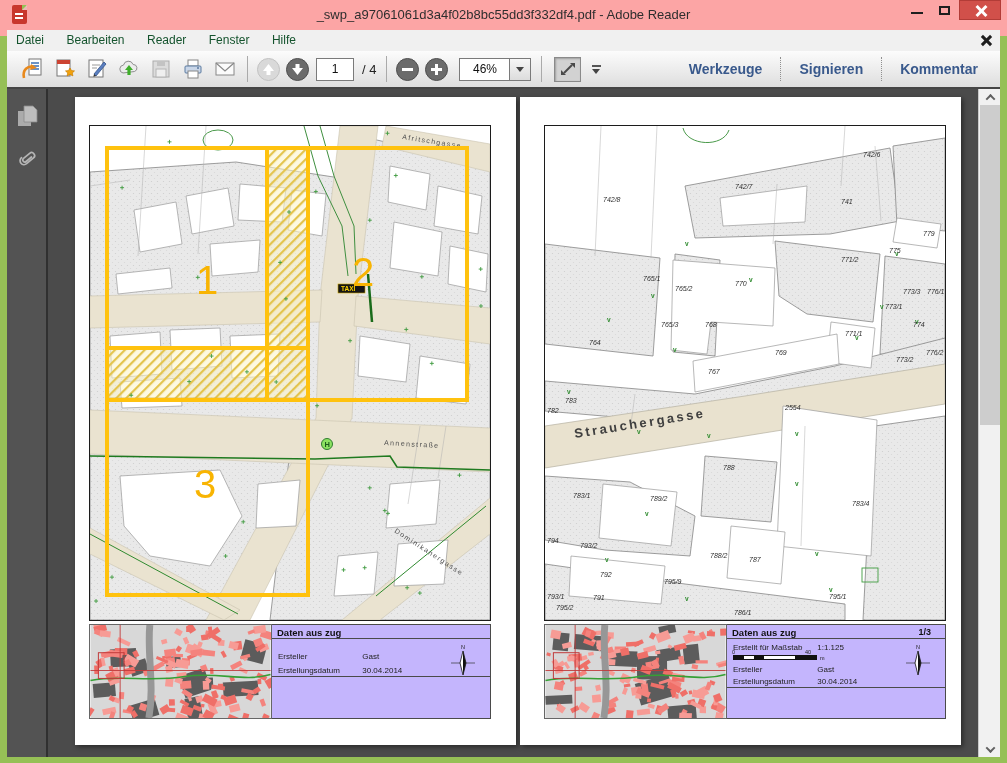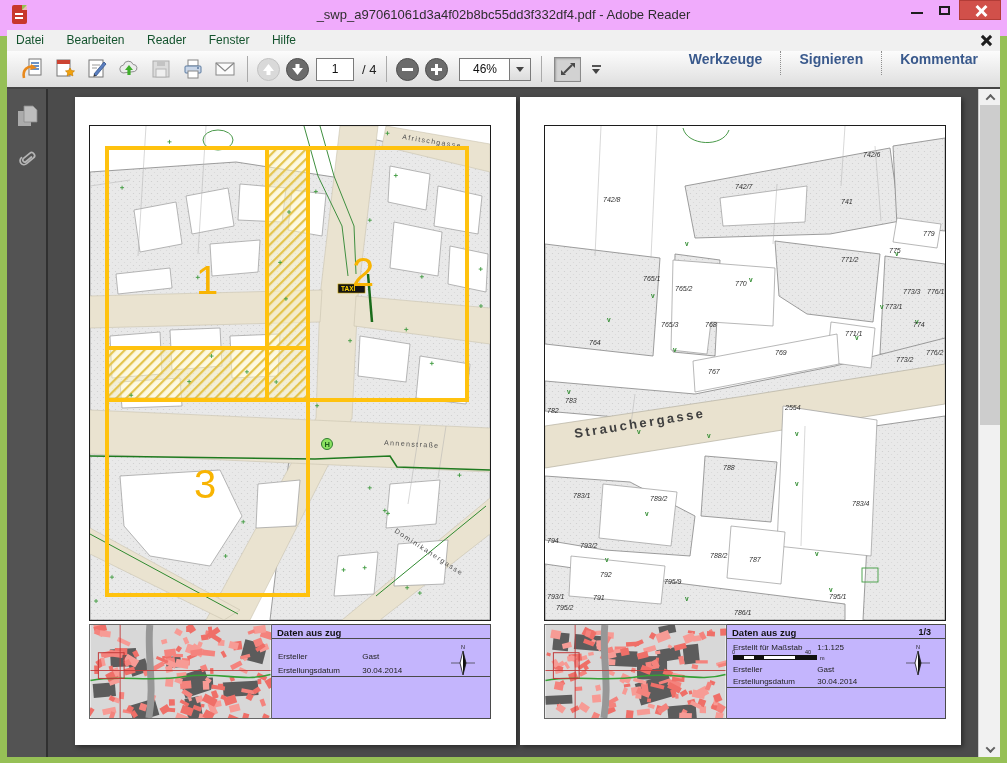--- a/index.html
+++ b/index.html
@@ -1,20 +1,20 @@
 <!DOCTYPE html>
 <html><head>
 <meta charset="utf-8">
 <style>
   html,body{margin:0;padding:0;background:#2b2b2b;}
   *{box-sizing:border-box;}
   .app{position:relative;width:1007px;height:763px;overflow:hidden;
        font-family:"Liberation Sans",sans-serif;background:#96c056;}
   
-  .titlebar{position:absolute;left:0;top:0;width:1007px;height:36px;background:#f0abfc;}
+  .titlebar{position:absolute;left:0;top:0;width:1007px;height:36px;background:#fca5a5;}
   .title-text{position:absolute;left:0;right:0;top:7px;text-align:center;font-size:13px;color:#2e2e2e;}
   .pdf-logo{position:absolute;left:12px;top:5px;width:15px;height:19px;background:#c8372d;border-radius:2px;}
   .pdf-logo:before{content:"";position:absolute;right:0;top:0;border-left:5px solid #96c056;border-bottom:5px solid rgba(255,255,255,.65);}
   .pdf-logo:after{content:"";position:absolute;left:3px;top:8px;width:8px;height:2px;background:#fff;box-shadow:0 4px 0 #fff;}
   .winbtn{position:absolute;top:0;height:20px;cursor:default;}
   .btn-min{left:903px;width:28px;}
   .btn-min i{position:absolute;left:8px;top:12px;width:12px;height:2px;background:#1e1e1e;}
   .btn-max{left:931px;width:28px;}
   .btn-max i{position:absolute;left:8px;top:6px;width:11px;height:9px;border:2px solid #1e1e1e;}
   .btn-close{left:959px;width:42px;background:#d1504a;border:1px solid #b23c37;}
@@ -41,21 +41,21 @@
   .pagebox{width:38px;margin:0 4px;}
   .zoombox{width:50px;border-right:none;}
   .zoomcaret{width:22px;height:23px;border:1px solid #7a7a7a;background:linear-gradient(#f6f6f6,#dcdcdc);
            display:flex;align-items:center;justify-content:center;}
   .tri-down{width:0;height:0;border-left:4px solid transparent;border-right:4px solid transparent;border-top:5px solid #444;}
   .pagetotal{font-size:13px;color:#222;margin:0 4px;}
   .fitbtn{width:27px;height:25px;border:1px solid #8a8a8a;background:#d2d2d2;box-shadow:inset 1px 1px 2px rgba(0,0,0,.25);
            display:flex;align-items:center;justify-content:center;margin-left:6px;}
   .morebtn{width:14px;height:14px;margin-left:8px;display:flex;flex-direction:column;align-items:center;justify-content:center;}
   .morebtn b{width:9px;height:2px;background:#555;margin-bottom:2px;}
-  .right-actions{margin-left:auto;display:flex;align-items:flex-start;height:100%;}
+  .right-actions{margin-left:auto;display:flex;align-items:center;height:100%;}
   .raction{font-size:14px;font-weight:bold;color:#39598c;padding:0 18px;}
   .rsep{width:1px;height:24px;border-left:1px dotted #8f8f8f;}
   
   .content{position:absolute;left:7px;top:89px;width:993px;height:668px;background:#4b4b4b;}
   .sidebar{position:absolute;left:0;top:0;width:41px;height:668px;background:#535353;border-right:2px solid #303030;}
   .side-icon{position:absolute;left:9px;width:24px;height:26px;}
   .scrollbar{position:absolute;right:0;top:0;width:22px;height:668px;background:#f1f1f1;border-left:1px solid #c9c9c9;}
   .sb-btn{position:absolute;left:0;width:22px;height:16px;display:flex;align-items:center;justify-content:center;}
   .chev{width:7px;height:7px;border-left:2px solid #606060;border-top:2px solid #606060;}
   .chev-up{transform:rotate(45deg) translate(1px,1px);}

